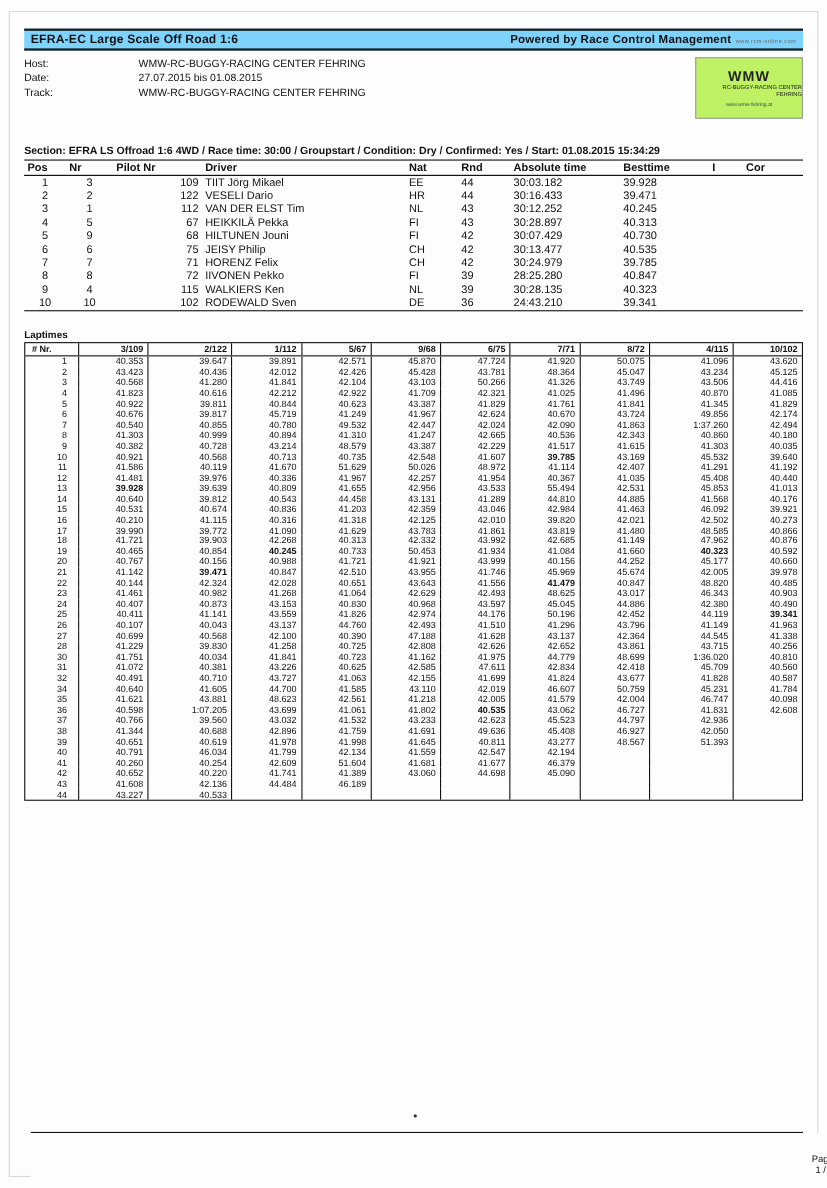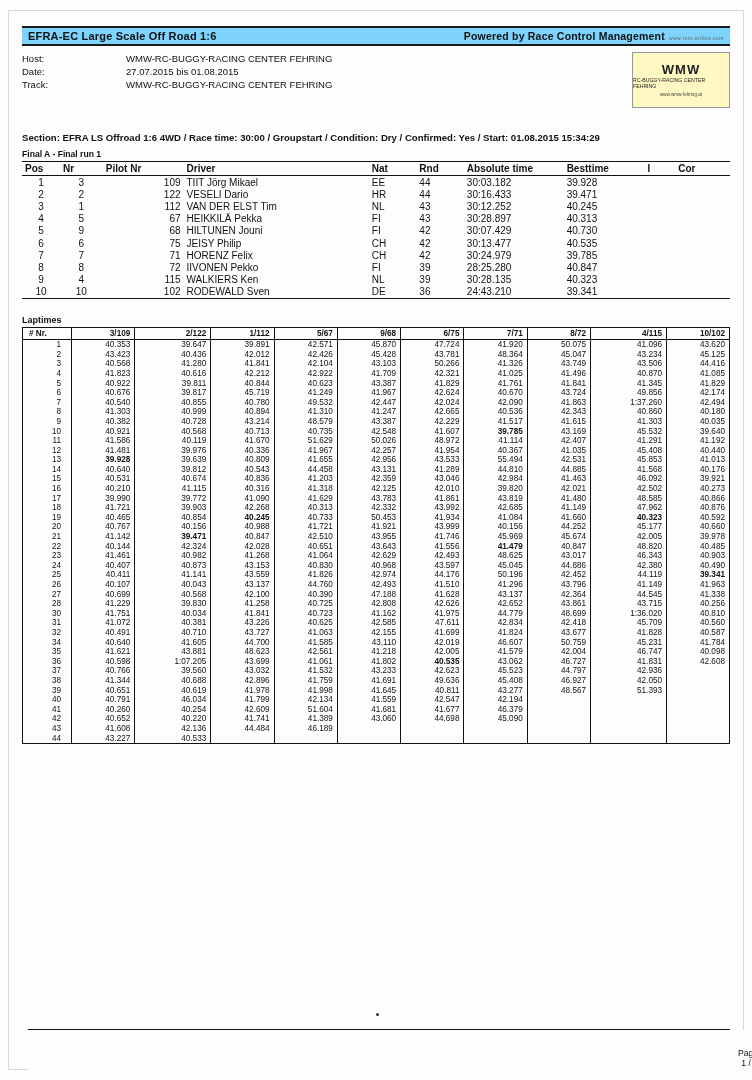--- a/index.html
+++ b/index.html
@@ -60,23 +60,23 @@
   .host-table td{
     padding:1px 0;
     vertical-align:top;
     white-space:nowrap;
   }
   .host-table td.lab{width:104px;}
   .logo{
     width:96px;height:54px;
     border:1px solid #999;
     display:flex;flex-direction:column;align-items:center;justify-content:center;
-    font-size:6px;text-align:left;line-height:1.15;
+    font-size:6px;text-align:right;line-height:1.15;
     color:#222;
-    background:#fef9c3;
+    background:#bef264;
   }
   .logo .big{font-size:13px;font-weight:bold;letter-spacing:1px;}
   .logo .sub{font-size:5.2px;}
   .logo .url{font-size:4.6px;color:#444;margin-top:2px;}
   .section-line{
     margin-top:24px;
     font-size:9.6px;
     font-weight:bold;
   }
   .final-line{
@@ -201,21 +201,20 @@
     </tbody>
       </table>
     <div class="logo">
       <div class="big">WMW</div>
       <div class="sub">RC-BUGGY-RACING CENTER FEHRING</div>
       <div class="url">www.wmw-fehring.at</div>
     </div>
   </div>
 
   <div class="section-line">Section: EFRA LS Offroad 1:6 4WD / Race time: 30:00 / Groupstart / Condition: Dry / Confirmed: Yes / Start: 01.08.2015 15:34:29</div>
-  <div class="final-line">Final A - Final run 1</div>
 
   <div class="results-wrap">
     <table class="results">
       <thead>
         <tr>
           <th class="c-pos">Pos</th>
           <th class="c-nr">Nr</th>
           <th class="c-pilot">Pilot Nr</th>
           <th class="c-driver">Driver</th>
           <th class="c-nat">Nat</th>

